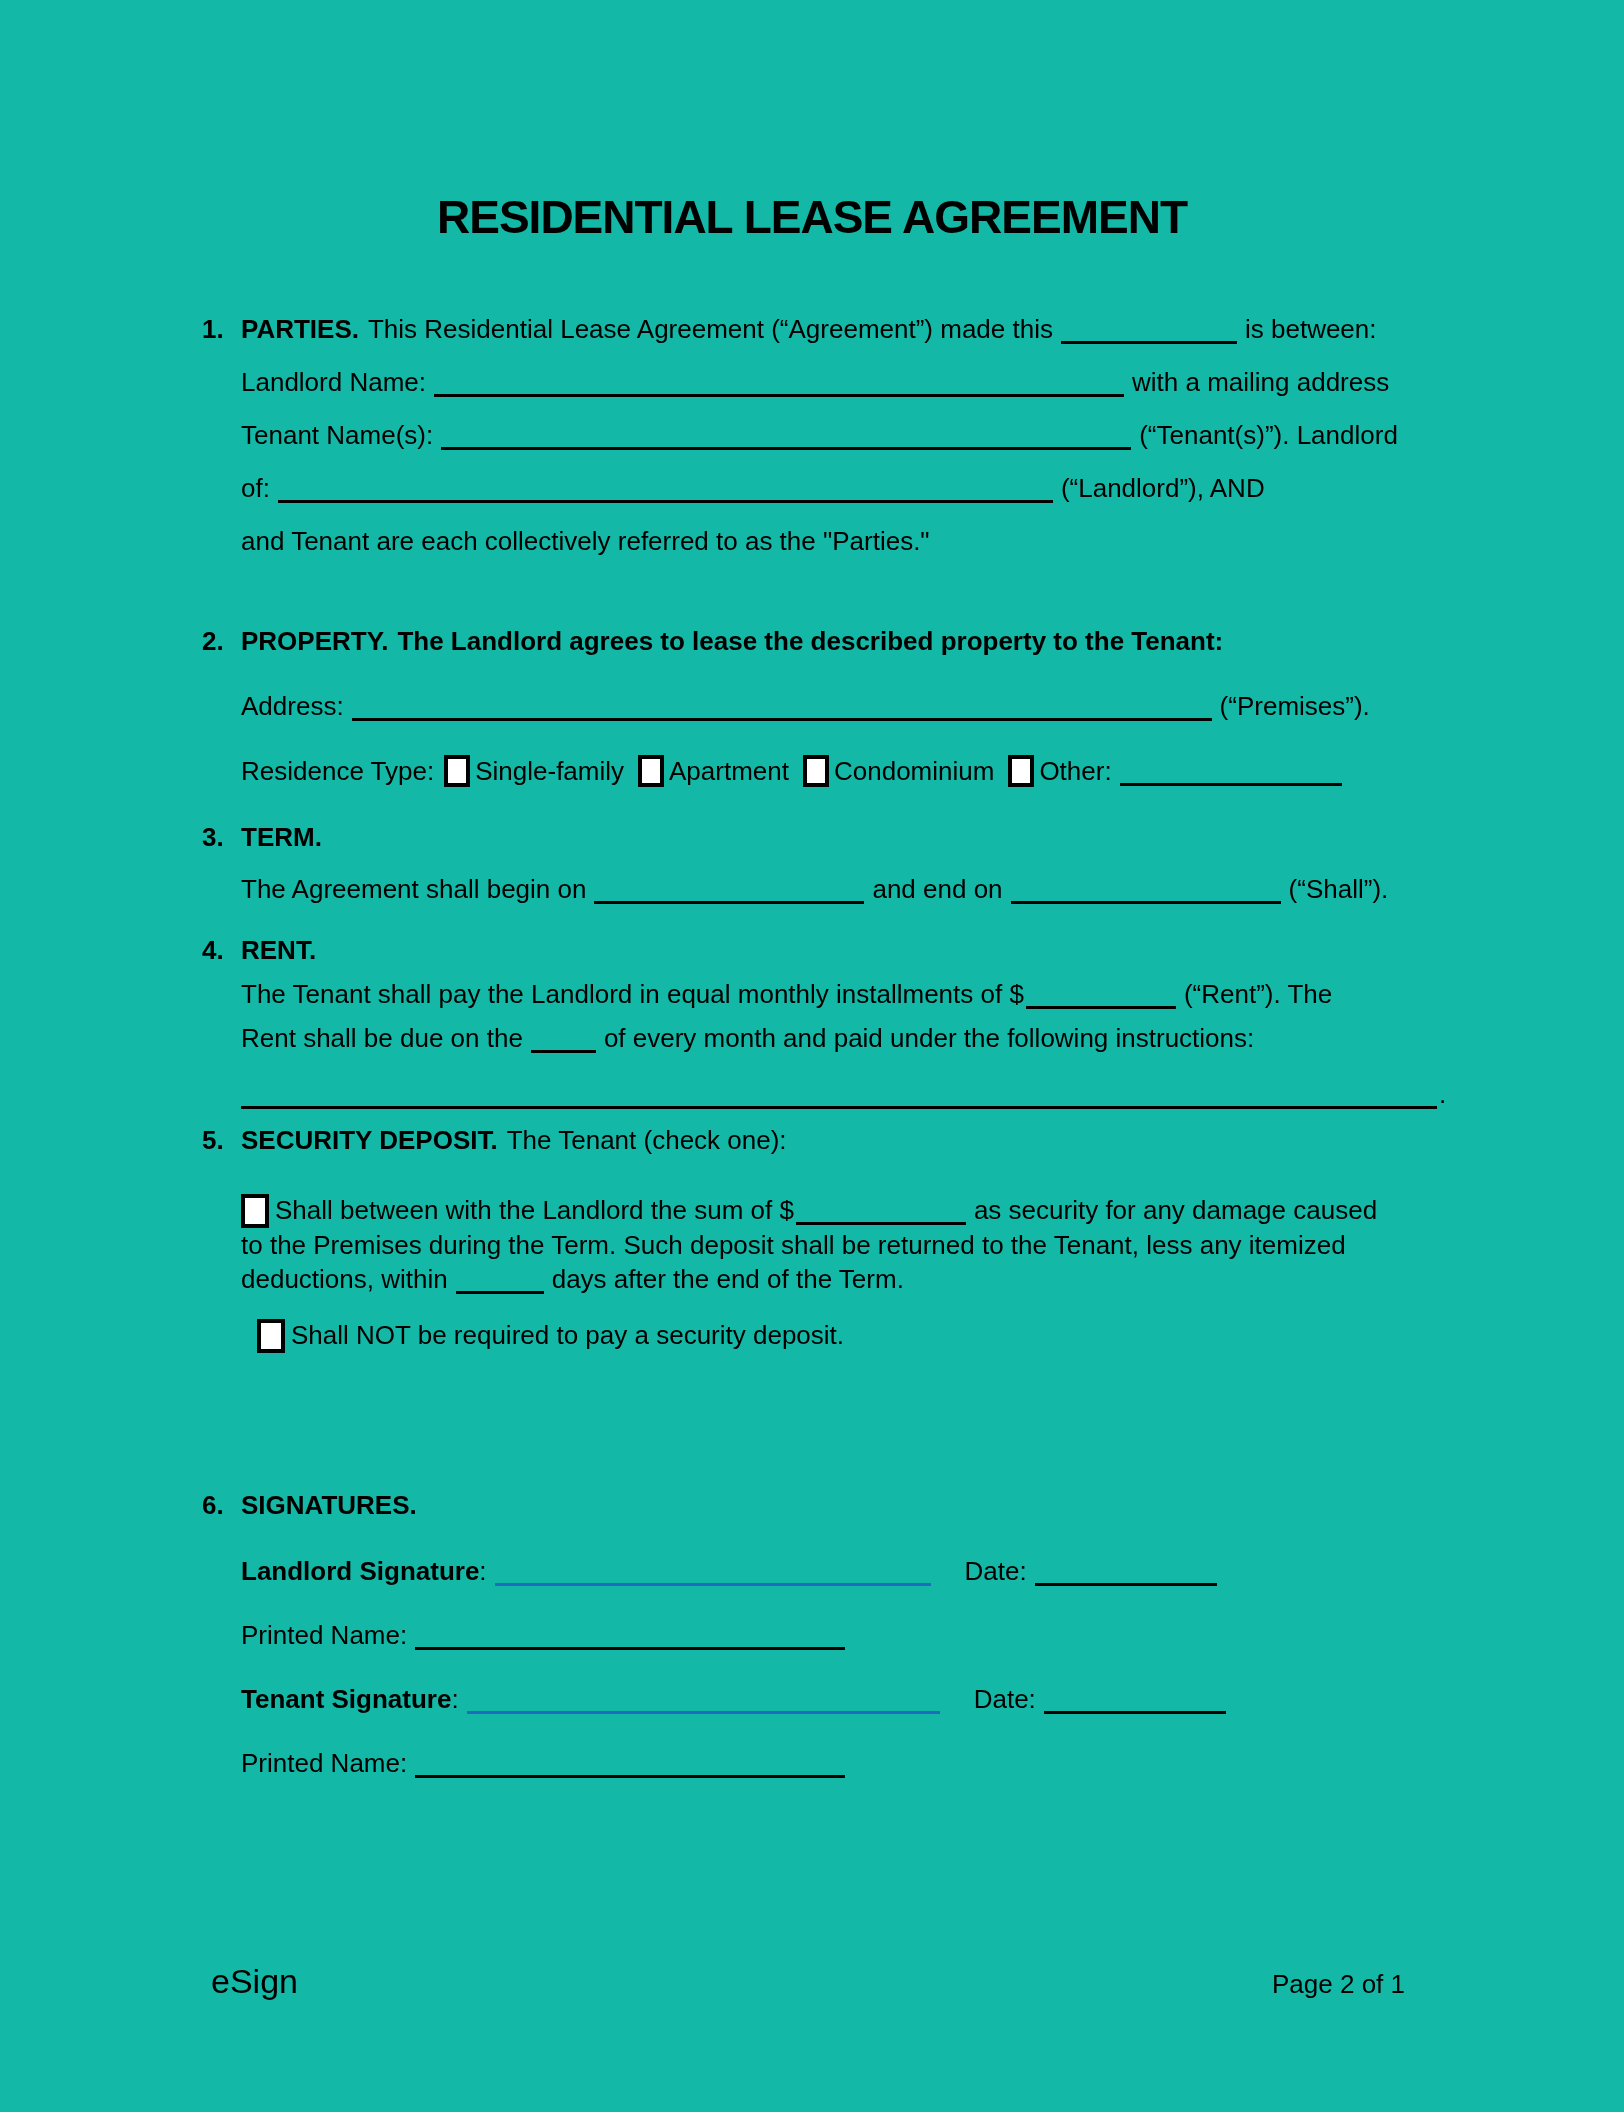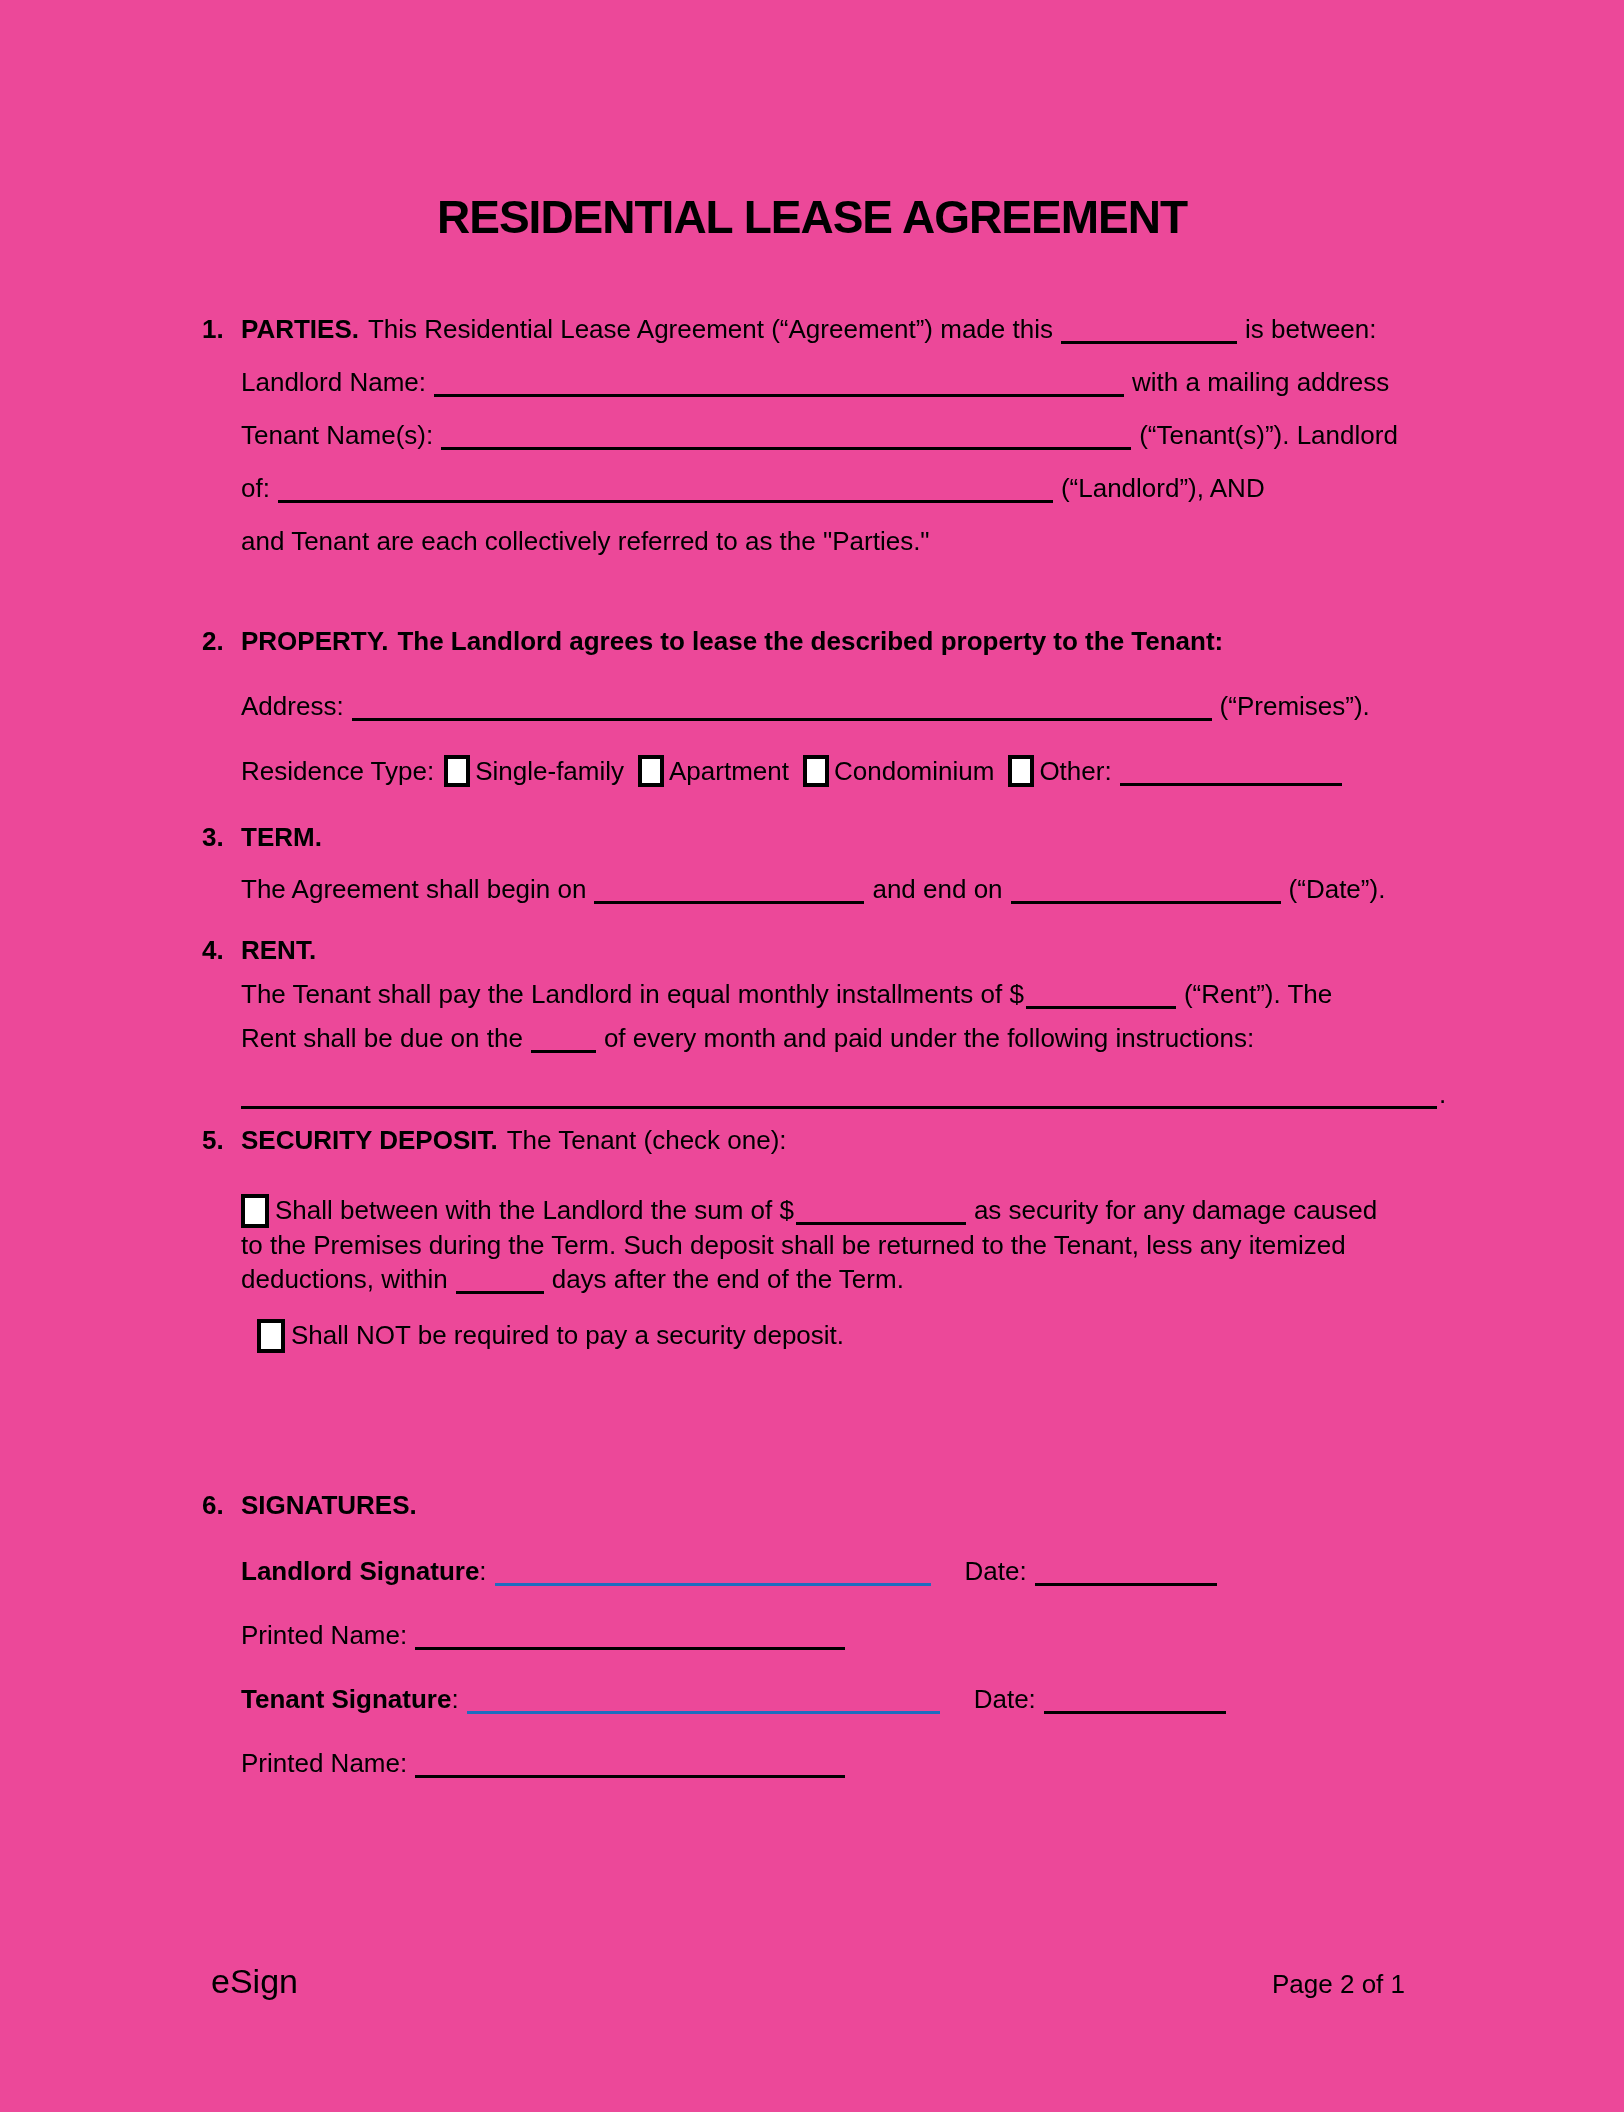--- a/index.html
+++ b/index.html
@@ -1,19 +1,19 @@
 <!DOCTYPE html>
 <html><head>
 <meta charset="utf-8">
 <style>
   html,body{margin:0;padding:0;background:#ffffff;}
   .page{
     position:relative;
     width:1624px;height:2112px;
-    background:#ec4899;
+    background:#14b8a6;
     font-family:"Liberation Sans","DejaVu Sans",sans-serif;
     color:#000;
     overflow:hidden;
   }
   .title{
     margin:192px 0 0 0;
     font-size:46px;
     font-weight:bold;
     letter-spacing:-1px;
     text-align:center;
@@ -99,21 +99,21 @@
     </div>
 
     <div class="sec s2">
       <div class="ln head"><span class="num">2.</span><span class="lbl">PROPERTY.</span><span class="b">The Landlord agrees to lease the described property to the Tenant:</span></div>
       <div class="ln"><span>Address:</span><span class="blank w860"></span><span>(“Premises”).</span></div>
       <div class="ln"><span>Residence Type:</span><span class="cb first"></span><span>Single-family</span><span class="cb"></span><span>Apartment</span><span class="cb"></span><span>Condominium</span><span class="cb"></span><span>Other:</span><span class="blank w222"></span></div>
     </div>
 
     <div class="sec s3">
       <div class="ln head"><span class="num">3.</span><span class="lbl">TERM.</span></div>
-      <div class="ln"><span>The Agreement shall begin on</span><span class="blank w270"></span><span>and end on</span><span class="blank w270"></span><span>(“Date”).</span></div>
+      <div class="ln"><span>The Agreement shall begin on</span><span class="blank w270"></span><span>and end on</span><span class="blank w270"></span><span>(“Shall”).</span></div>
     </div>
 
     <div class="sec s4">
       <div class="ln head"><span class="num">4.</span><span class="lbl">RENT.</span></div>
       <div class="ln"><span>The Tenant shall pay the Landlord in equal monthly installments of $</span><span class="blank w150 tight"></span><span>(“Rent”). The</span></div>
       <div class="ln"><span>Rent shall be due on the</span><span class="blank w65"></span><span>of every month and paid under the following instructions:</span></div>
       <div class="ln mt12"><span class="blank w1196"></span><span>.</span></div>
     </div>
 
     <div class="sec s5">

